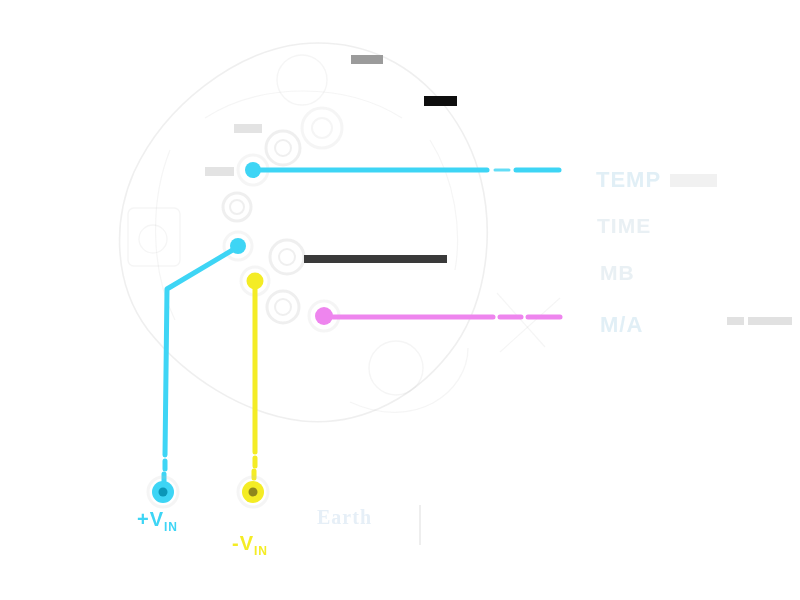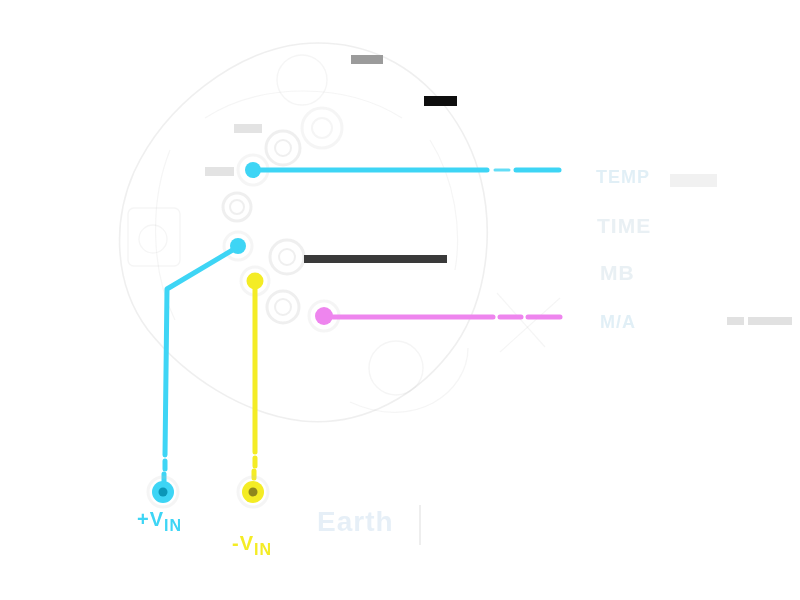--- a/index.html
+++ b/index.html
@@ -26,30 +26,30 @@
   .magenta-fill{fill:var(--c-magenta,#ee85ee);}
 
   
   .lbl{
     position:absolute;
     font-weight:bold;
     letter-spacing:1px;
     white-space:nowrap;
     user-select:none;
   }
-  .lbl-faint{color:rgba(205,228,240,0.60);font-size:18px;}
+  .lbl-faint{color:rgba(205,228,240,0.60);font-size:22px;}
   .lbl-faint2{color:rgba(212,226,234,0.50);font-size:21px;}
   .lbl-cyan{color:var(--c-cyan,#3ed5f5);font-size:20px;}
   .lbl-yellow{color:var(--c-yellow,#f4ec25);font-size:20px;}
-  .lbl-earth{color:rgba(200,220,238,0.45);font-size:28px;}
+  .lbl-earth{color:rgba(200,220,238,0.45);font-size:20px;font-family:Liberation Serif, serif;}
   .lbl-power{
     color:rgba(150,208,232,0.40);
     font-size:19px;font-style:italic;letter-spacing:.5px;
   }
-  sub.vin{font-size:16px;font-weight:bold;text-align:right;}
+  sub.vin{font-size:12px;font-weight:bold;text-align:right;}
 </style>
 </head>
 <body>
 
 <div class="stage">
 
   <svg width="800" height="600" viewBox="0 0 800 600">
 
     <g>
       <path class="sketch" stroke-width="1.6" d="M 300,44 C 235,52 165,105 134,172 C 112,222 114,285 148,330

